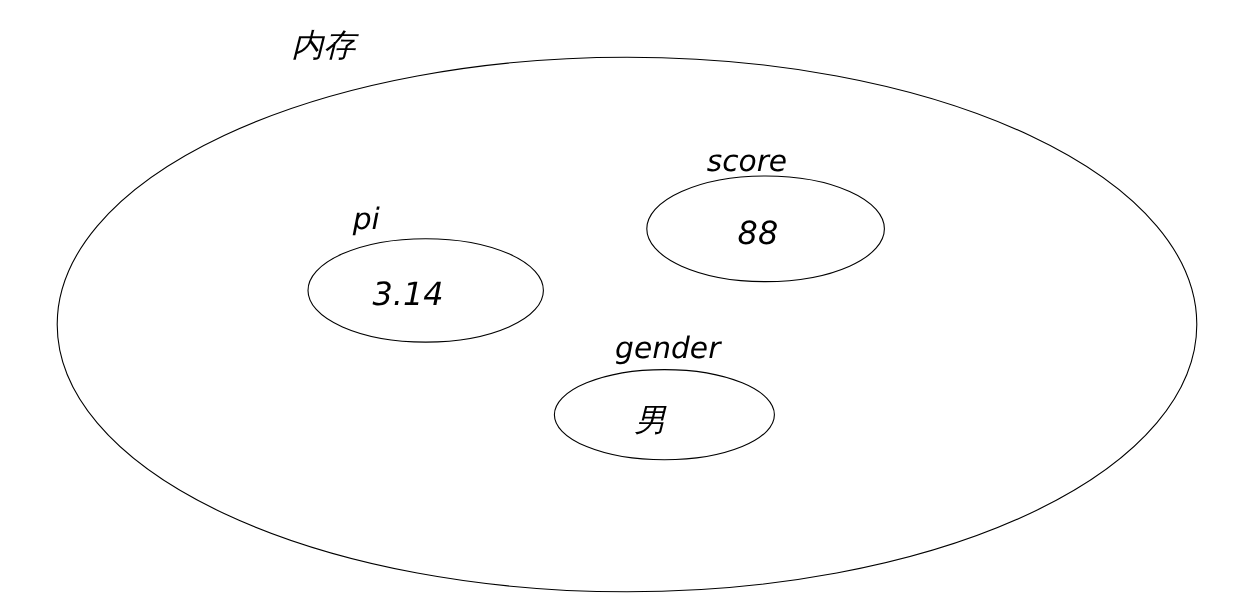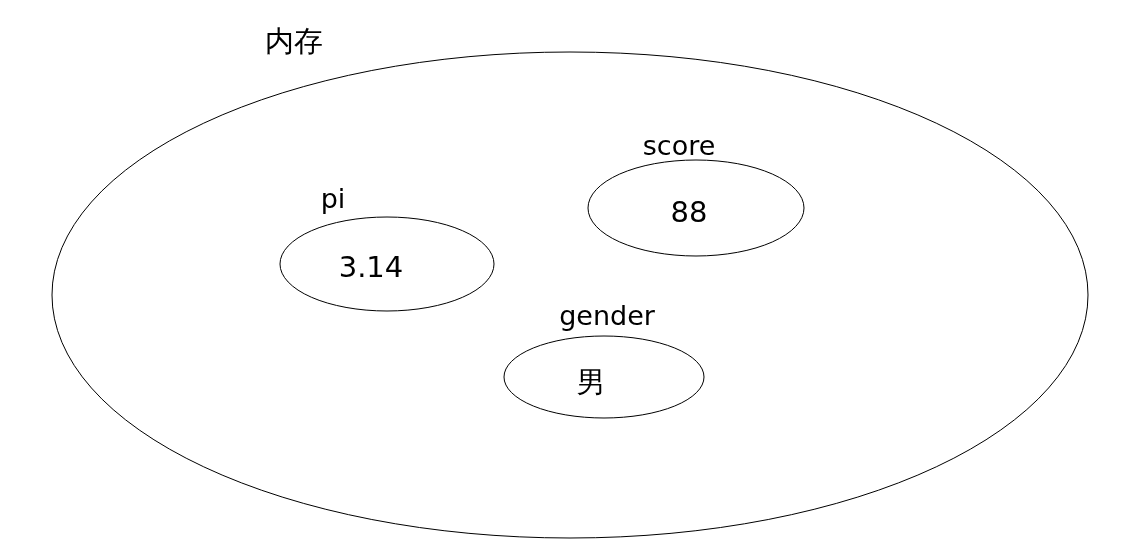--- a/index.html
+++ b/index.html
@@ -10,20 +10,21 @@
   }
   body {
     font-family: "DejaVu Sans", "Liberation Sans", sans-serif;
   }
   #canvas-wrap {
     position: relative;
     width: 1137px;
     height: 558px;
     background: #ffffff;
     overflow: hidden;
+    font-style: italic;
   }
   svg#diagram {
     display: block;
     width: 1137px;
     height: 558px;
   }
   .ellipse-shape {
     fill: #ffffff;
     fill-opacity: 1;
     stroke: #000000;

